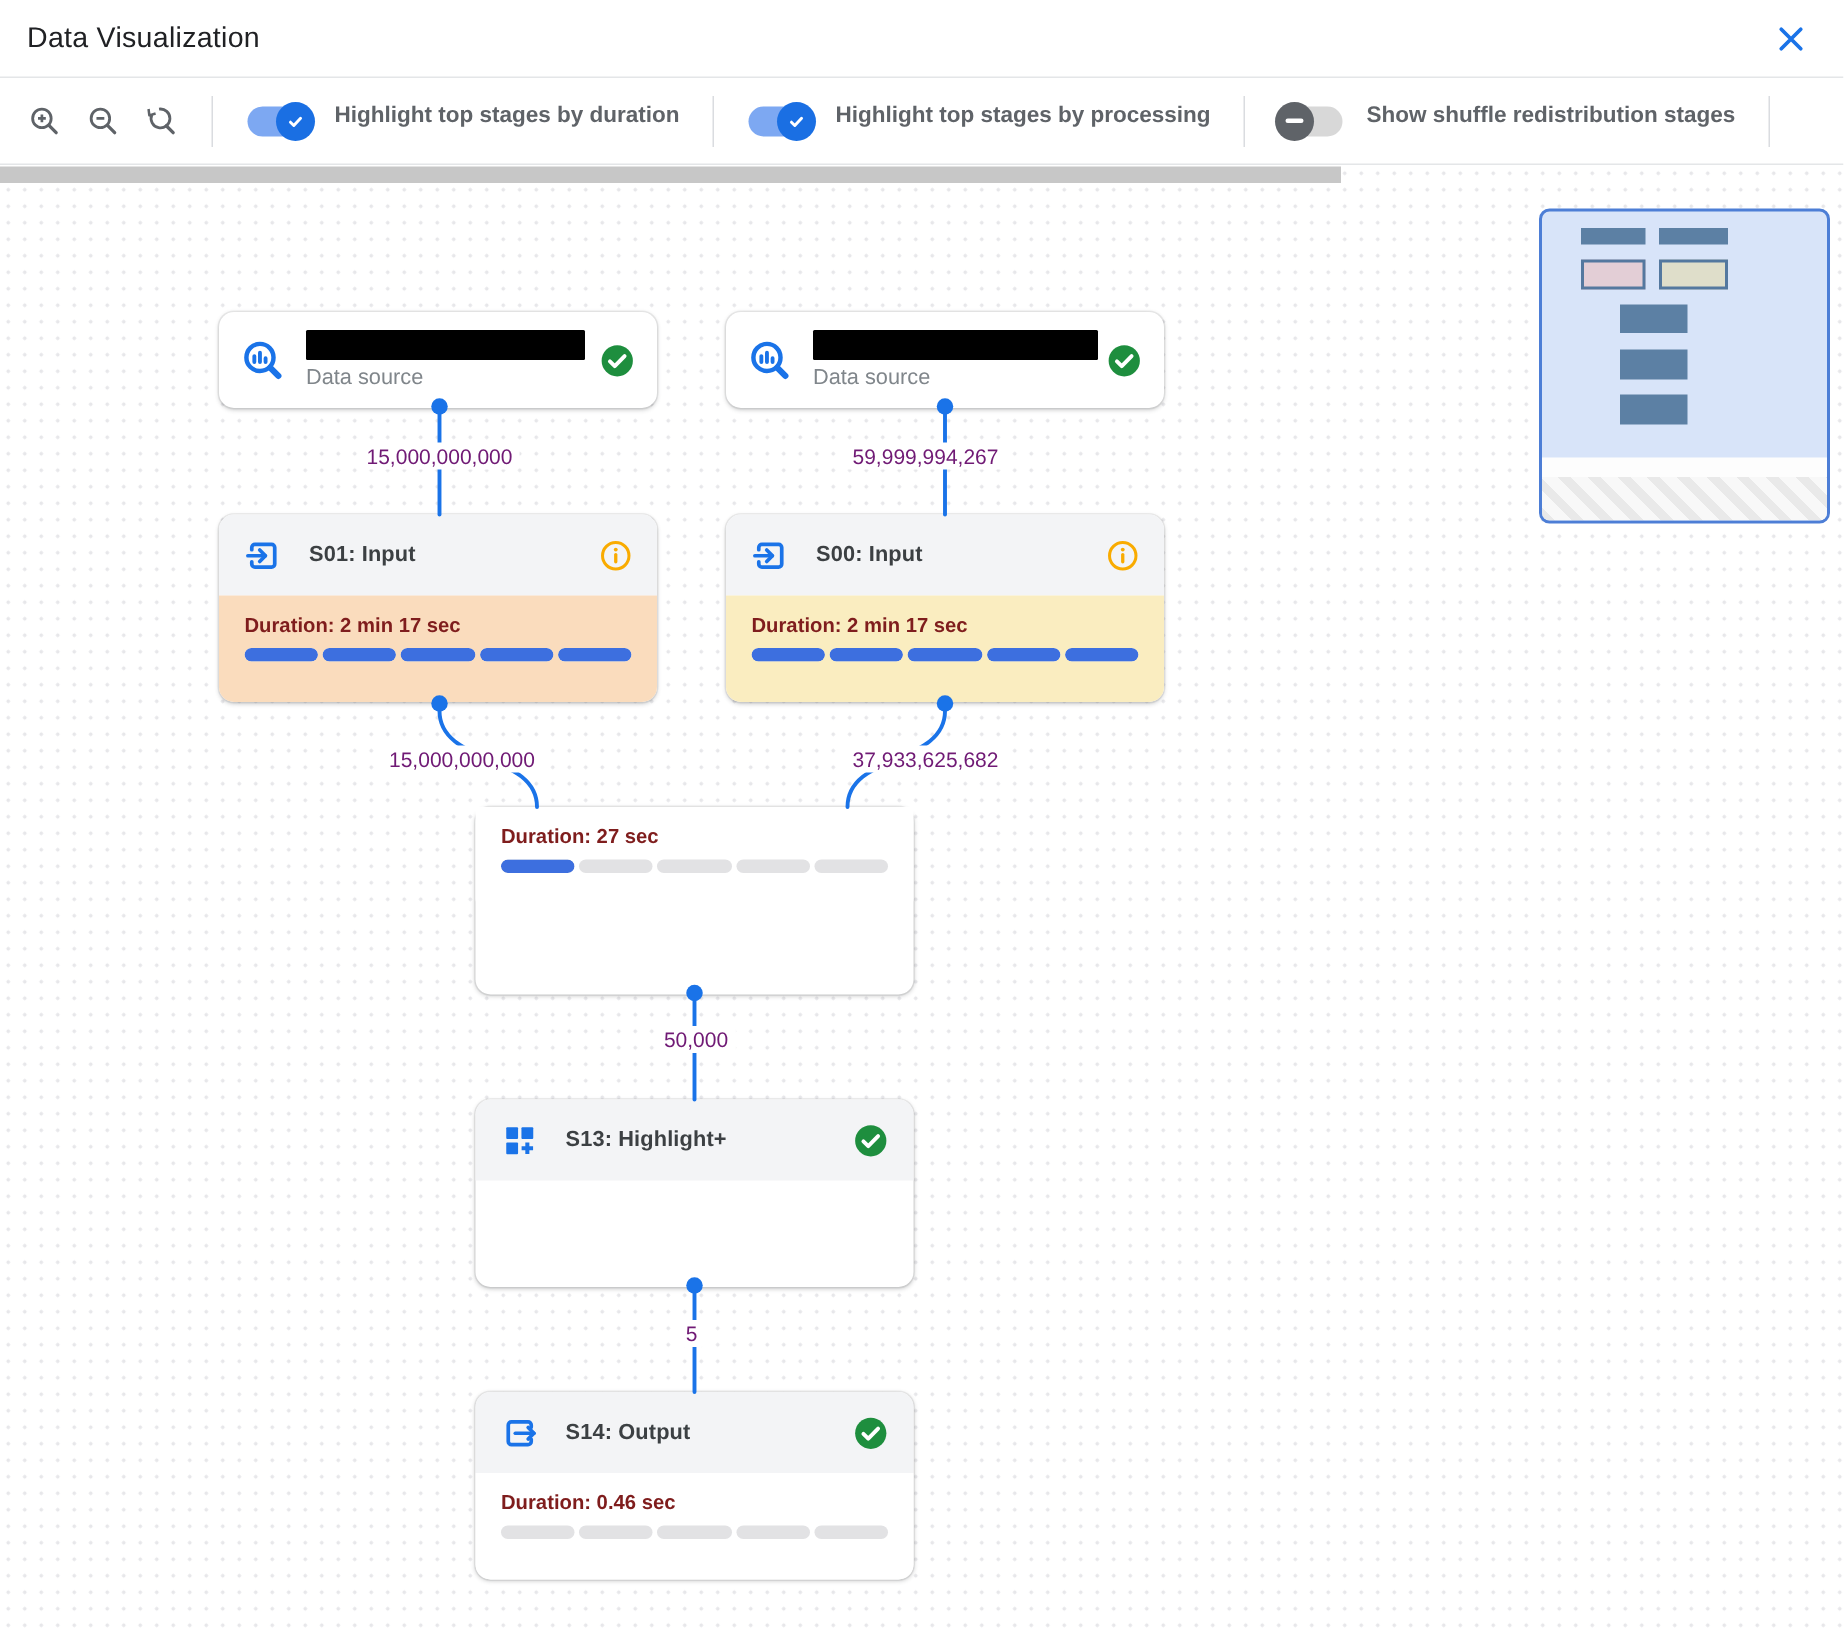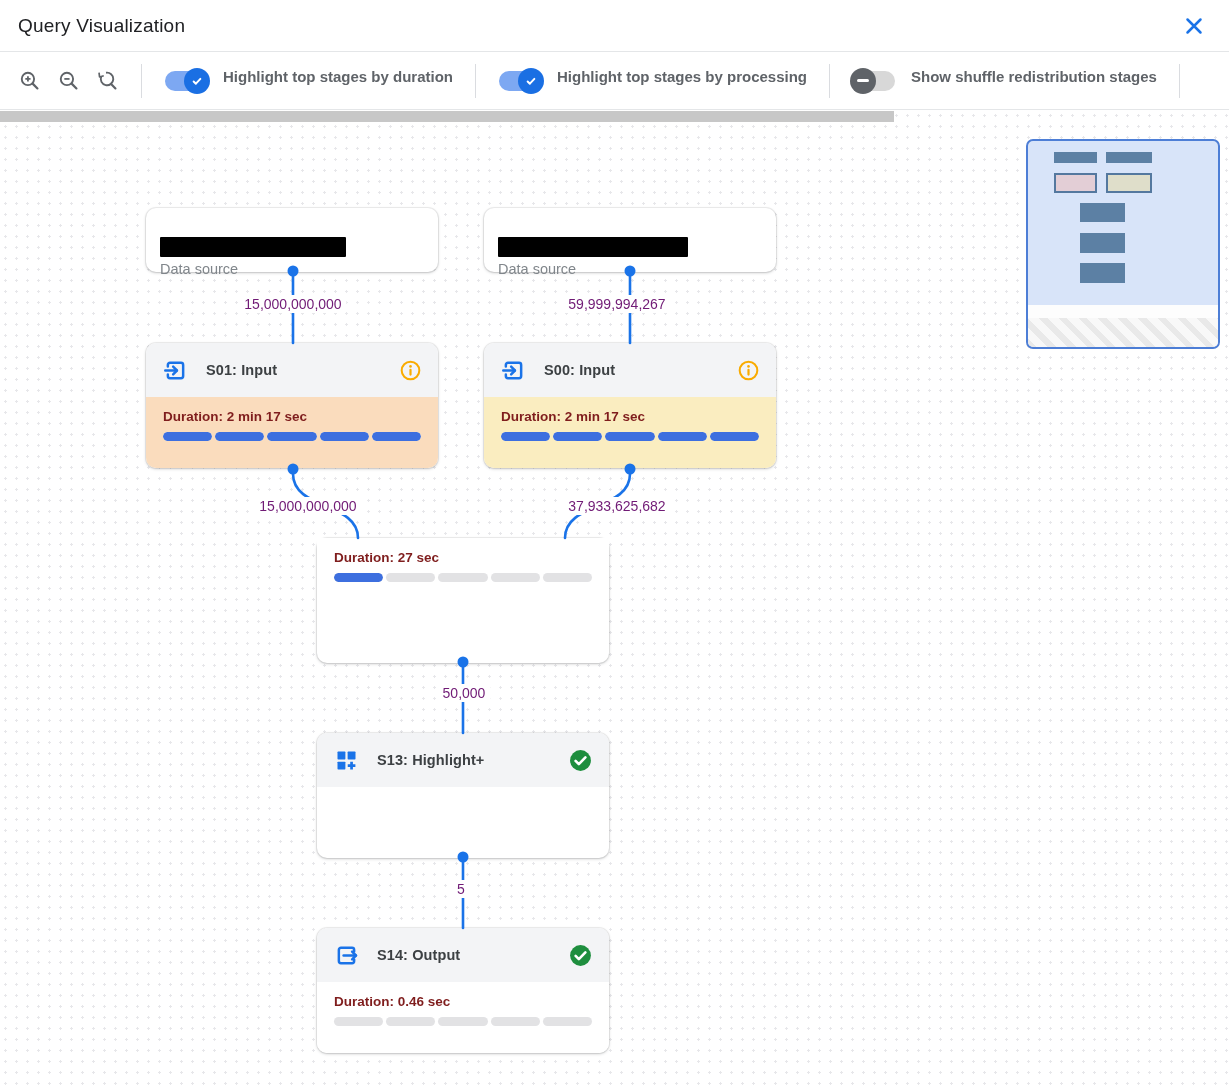--- a/index.html
+++ b/index.html
@@ -38,21 +38,21 @@
     background:#c7c7c7; cursor:pointer; }
 
   .edges { position:absolute; left:0; top:0; width:1229px; height:980px; pointer-events:none; }
 
   .edge-label { position:absolute; transform:translateX(-50%); font-size:14px; color:#701a75;
     background:#fff; padding:1px 5px; border-radius:3px; white-space:nowrap; }
 
   
   .card { position:absolute; width:292px; background:#fff; border-radius:10px; cursor:pointer;
     box-shadow:0 0 0 1px rgba(0,0,0,.06), 0 1px 3px rgba(60,64,67,.28); }
-  .ds-card { height:64px; display:flex; gap:29px; padding:0 14px;flex-direction:column; }
+  .ds-card { height:64px; display:flex; align-items:center; gap:13px; padding:0 14px; }
   .ds-mid { flex:1; display:flex; flex-direction:column; gap:4px; min-width:0; }
   .redact { height:20px; background:#000; border-radius:1px; }
   .ds-label { font-size:14.5px; color:#80868b; }
 
   .stage-card { height:125px; }
   .stage-hd { height:54px; display:flex; align-items:center; gap:17px; padding:0 16px;
     background:#f3f4f6; border-radius:10px 10px 0 0; }
   .stage-name { flex:1; font-size:14.5px; font-weight:700; color:#3c4043; letter-spacing:.1px; }
   .stage-dur { height:71px; padding:12px 17px 0; border-radius:0 0 10px 10px; }
   .dur-label { font-size:13.5px; font-weight:700; color:#7f1d1d; margin-bottom:8px; }
@@ -129,21 +129,21 @@
       <path d="M12 11.2 v5" stroke="#f9ab00" stroke-width="2.3" stroke-linecap="round" fill="none"></path>
       <circle cx="12" cy="7.7" r="1.35" fill="#f9ab00"></circle>
     </g>
     <g id="i-tcheck">
         <path d="M7.5 12.6 l3 3 6 -6.4" fill="none" stroke="#fff" stroke-width="2.6" stroke-linecap="round" stroke-linejoin="round"></path>
       </g>
   </defs>
 </svg>
 
 <div class="hdr">
-  <div class="hdr-title">Query Visualization</div>
+  <div class="hdr-title">Data Visualization</div>
   <button class="icon-btn">
     <svg width="26" height="26" viewBox="0 0 24 24">
         <use href="#i-close"></use>
       </svg>
   </button>
 </div>
 
 <div class="tbar">
   <div class="zoom-group">
     <button class="icon-btn">

